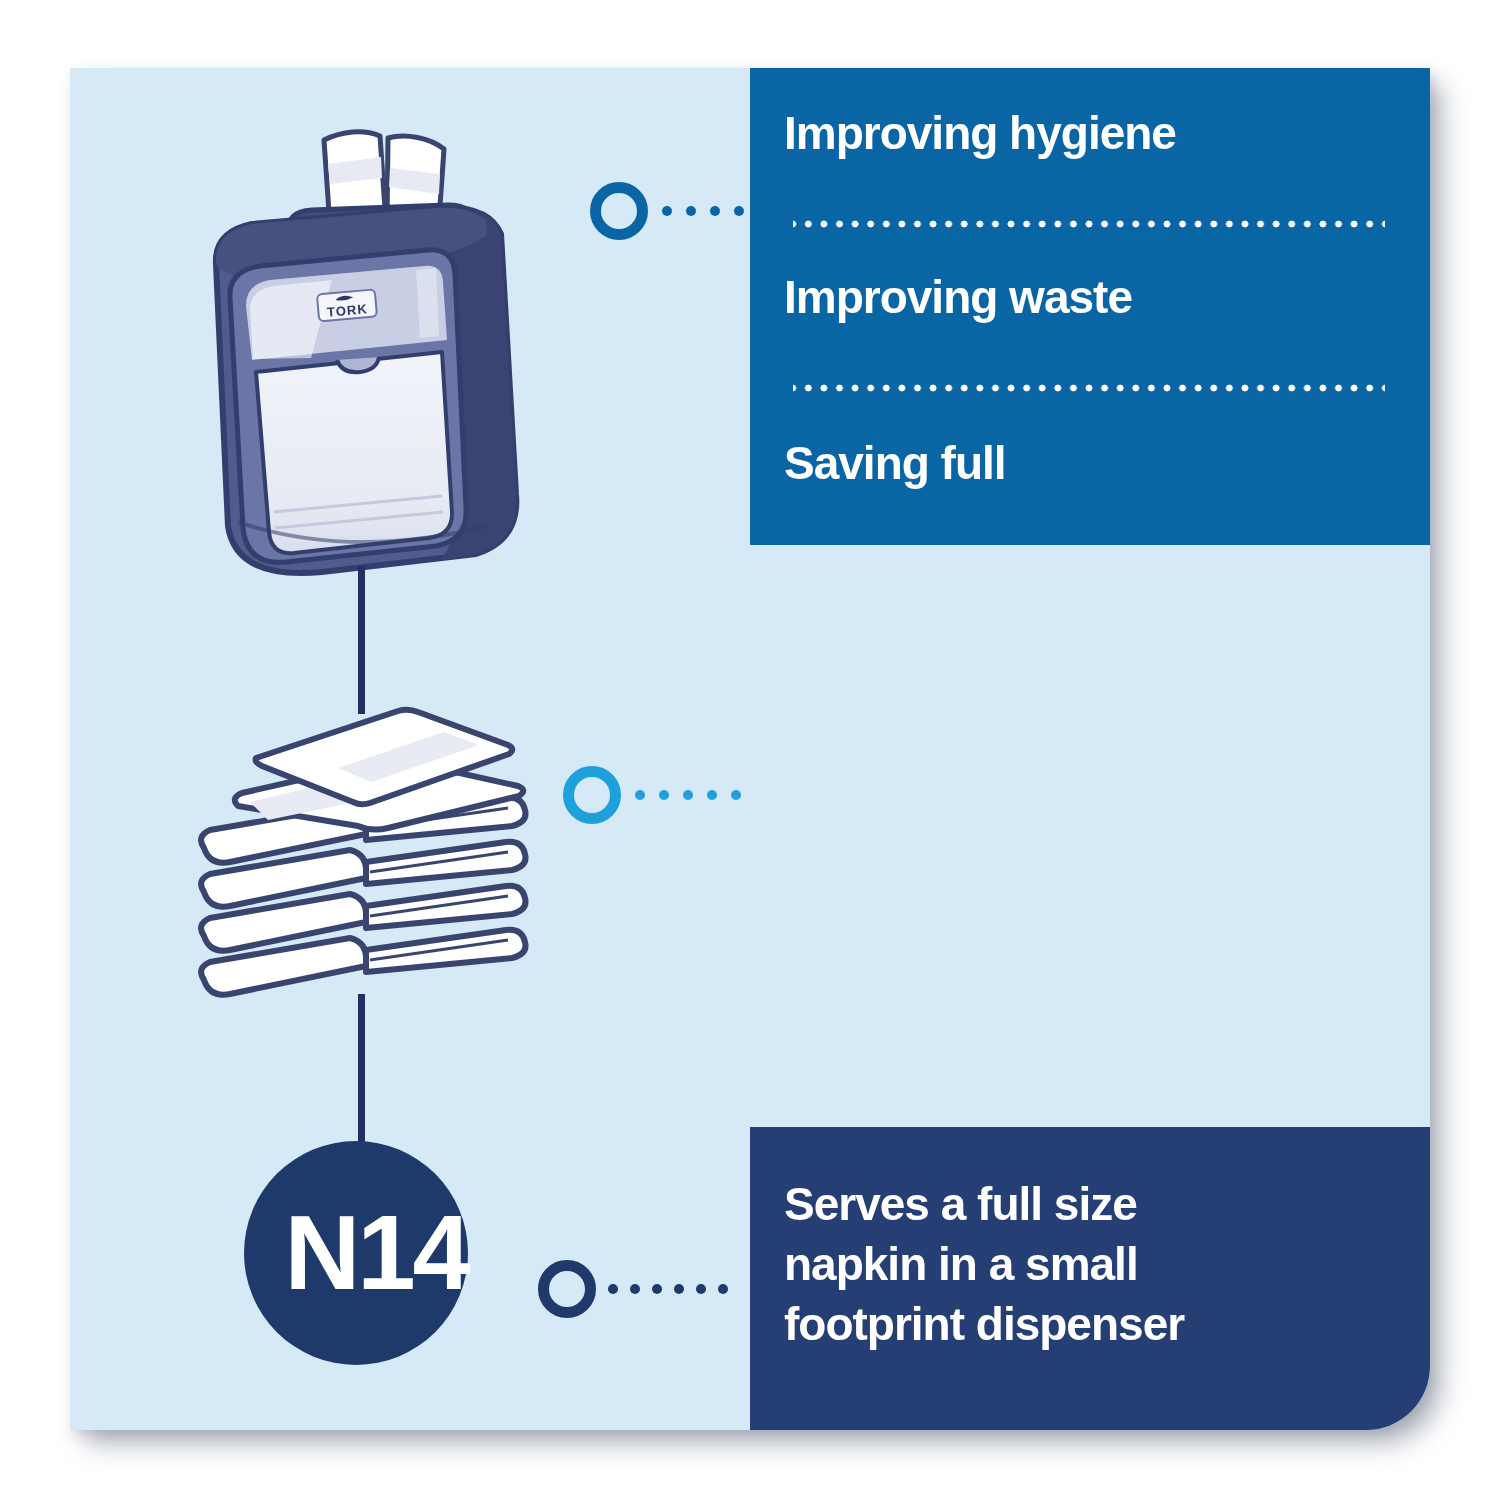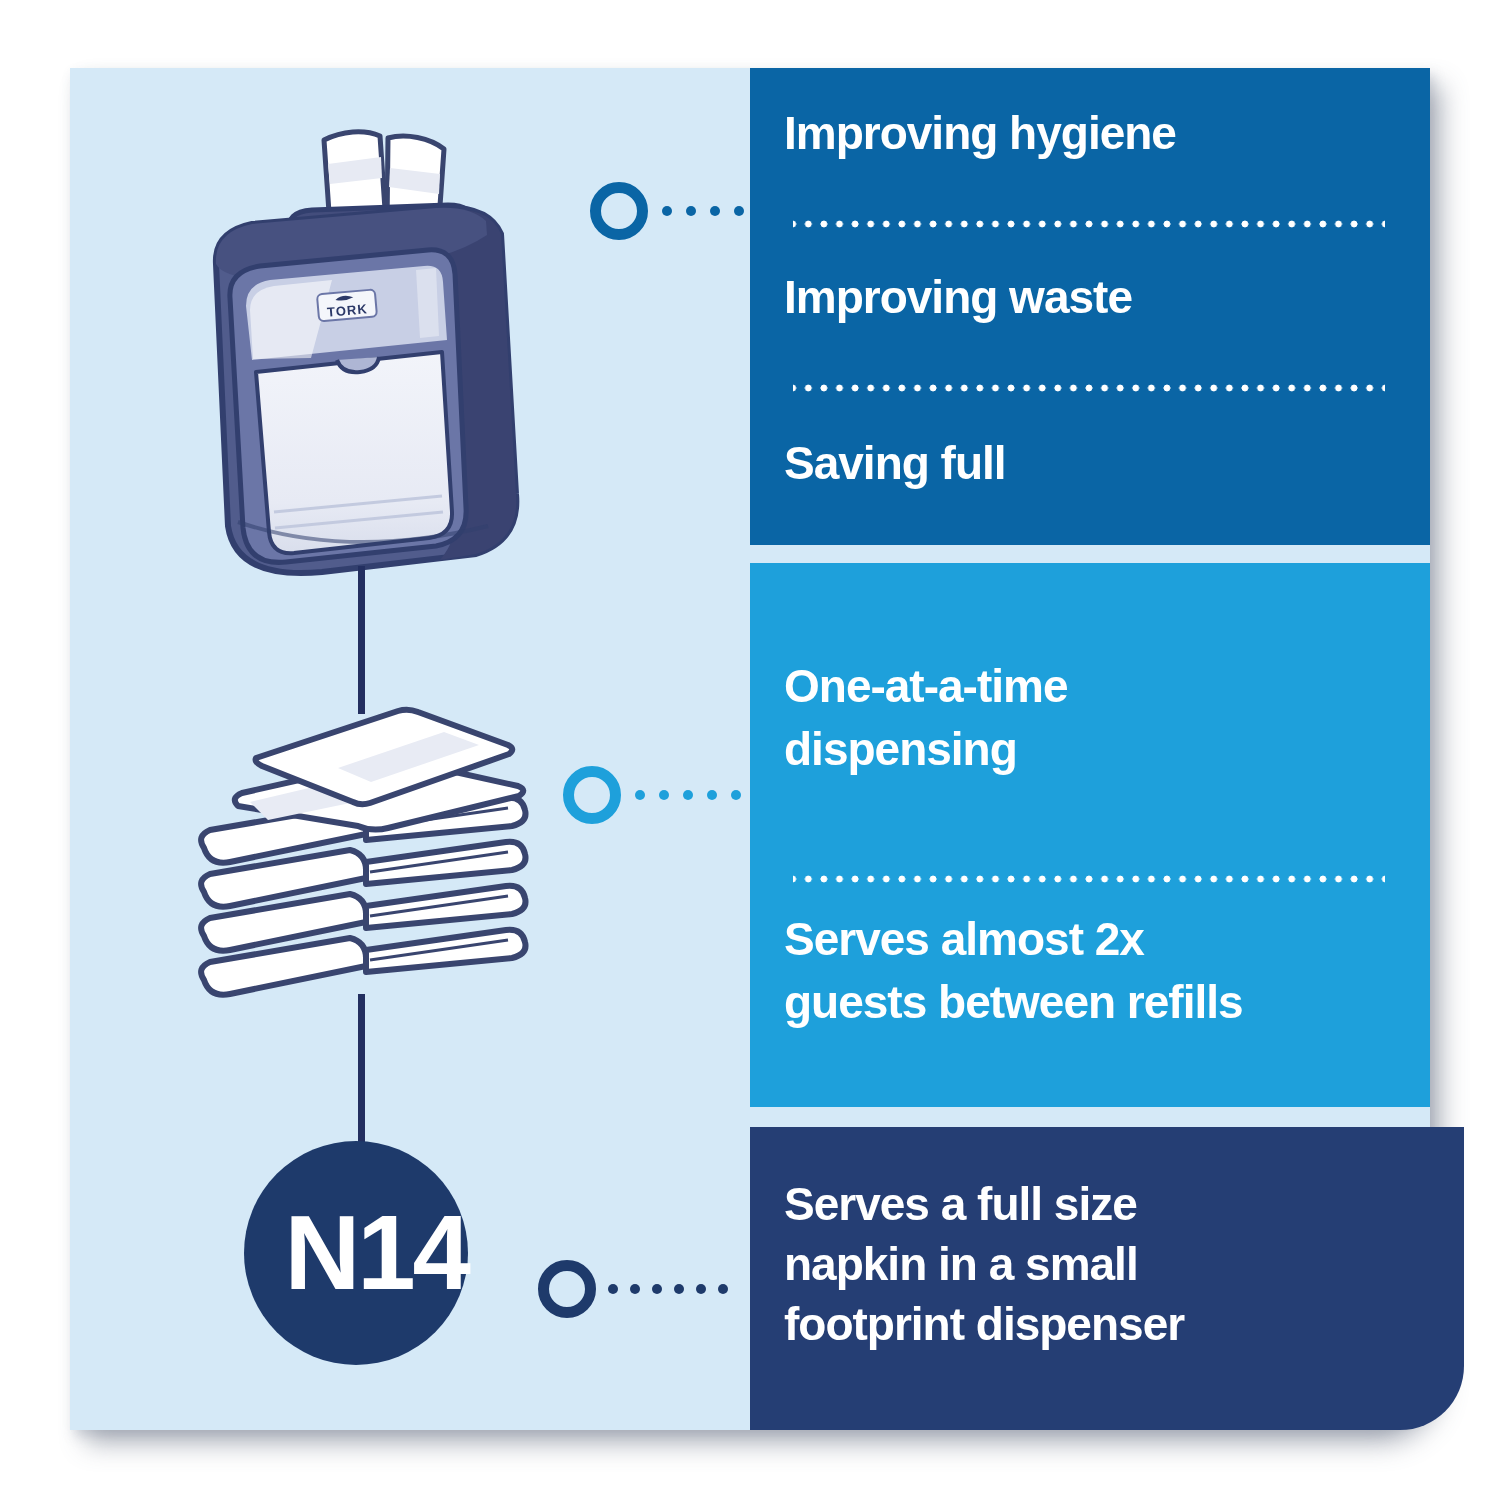--- a/index.html
+++ b/index.html
@@ -9,21 +9,21 @@
   }
   .card{
     position:absolute;left:70px;top:68px;width:1360px;height:1362px;
     background:#D5E9F7;border-radius:0 0 64px 0;
     box-shadow:14px 16px 26px -2px rgba(90,100,120,.45), 4px 6px 12px rgba(120,130,150,.25);
   }
   
   .panel{position:absolute;left:680px;width:680px;}
   .panel-1{top:0;height:477px;background:#0A65A5;}
   .panel-2{top:495px;height:544px;background:#1EA0DB;}
-  .panel-3{top:1059px;height:303px;background:#253E74;border-radius:0 0 64px 0;padding-left:34px;}
+  .panel-3{top:1059px;height:303px;background:#253E74;border-radius:0 0 64px 0;}
   .ptext{
     position:absolute;left:34px;right:20px;
     font-weight:700;font-size:46px;line-height:1.0;color:#ffffff;
     letter-spacing:-1px;white-space:pre-line;
   }
   .ptext.multi{line-height:1.38;}
   .panel-3 .ptext{line-height:1.3;}
   .dotsep{
     position:absolute;left:43px;width:592px;height:8px;
     background-image:radial-gradient(circle, #ffffff 3.2px, rgba(255,255,255,0) 3.7px);
@@ -173,27 +173,20 @@
   </div>
 
   <div class="panel panel-1">
     <div class="ptext" style="top:42px;">Improving hygiene</div>
     <div class="dotsep" style="top:152px;"></div>
     <div class="ptext" style="top:206px;">Improving waste</div>
     <div class="dotsep" style="top:316px;"></div>
     <div class="ptext" style="top:372px;">Saving full</div>
   </div>
 
-  <div class="panel panel-2">
-    <div class="ptext multi" style="top:92px;">One-at-a-time
-dispensing</div>
-    <div class="dotsep" style="top:312px;"></div>
-    <div class="ptext multi" style="top:345px;">Serves almost 2x
-guests between refills</div>
-  </div>
 
   <div class="panel panel-3">
     <div class="ptext multi" style="top:48px;">Serves a full size
 napkin in a small
 footprint dispenser</div>
   </div>
 
 </div>
 
 </body></html>

